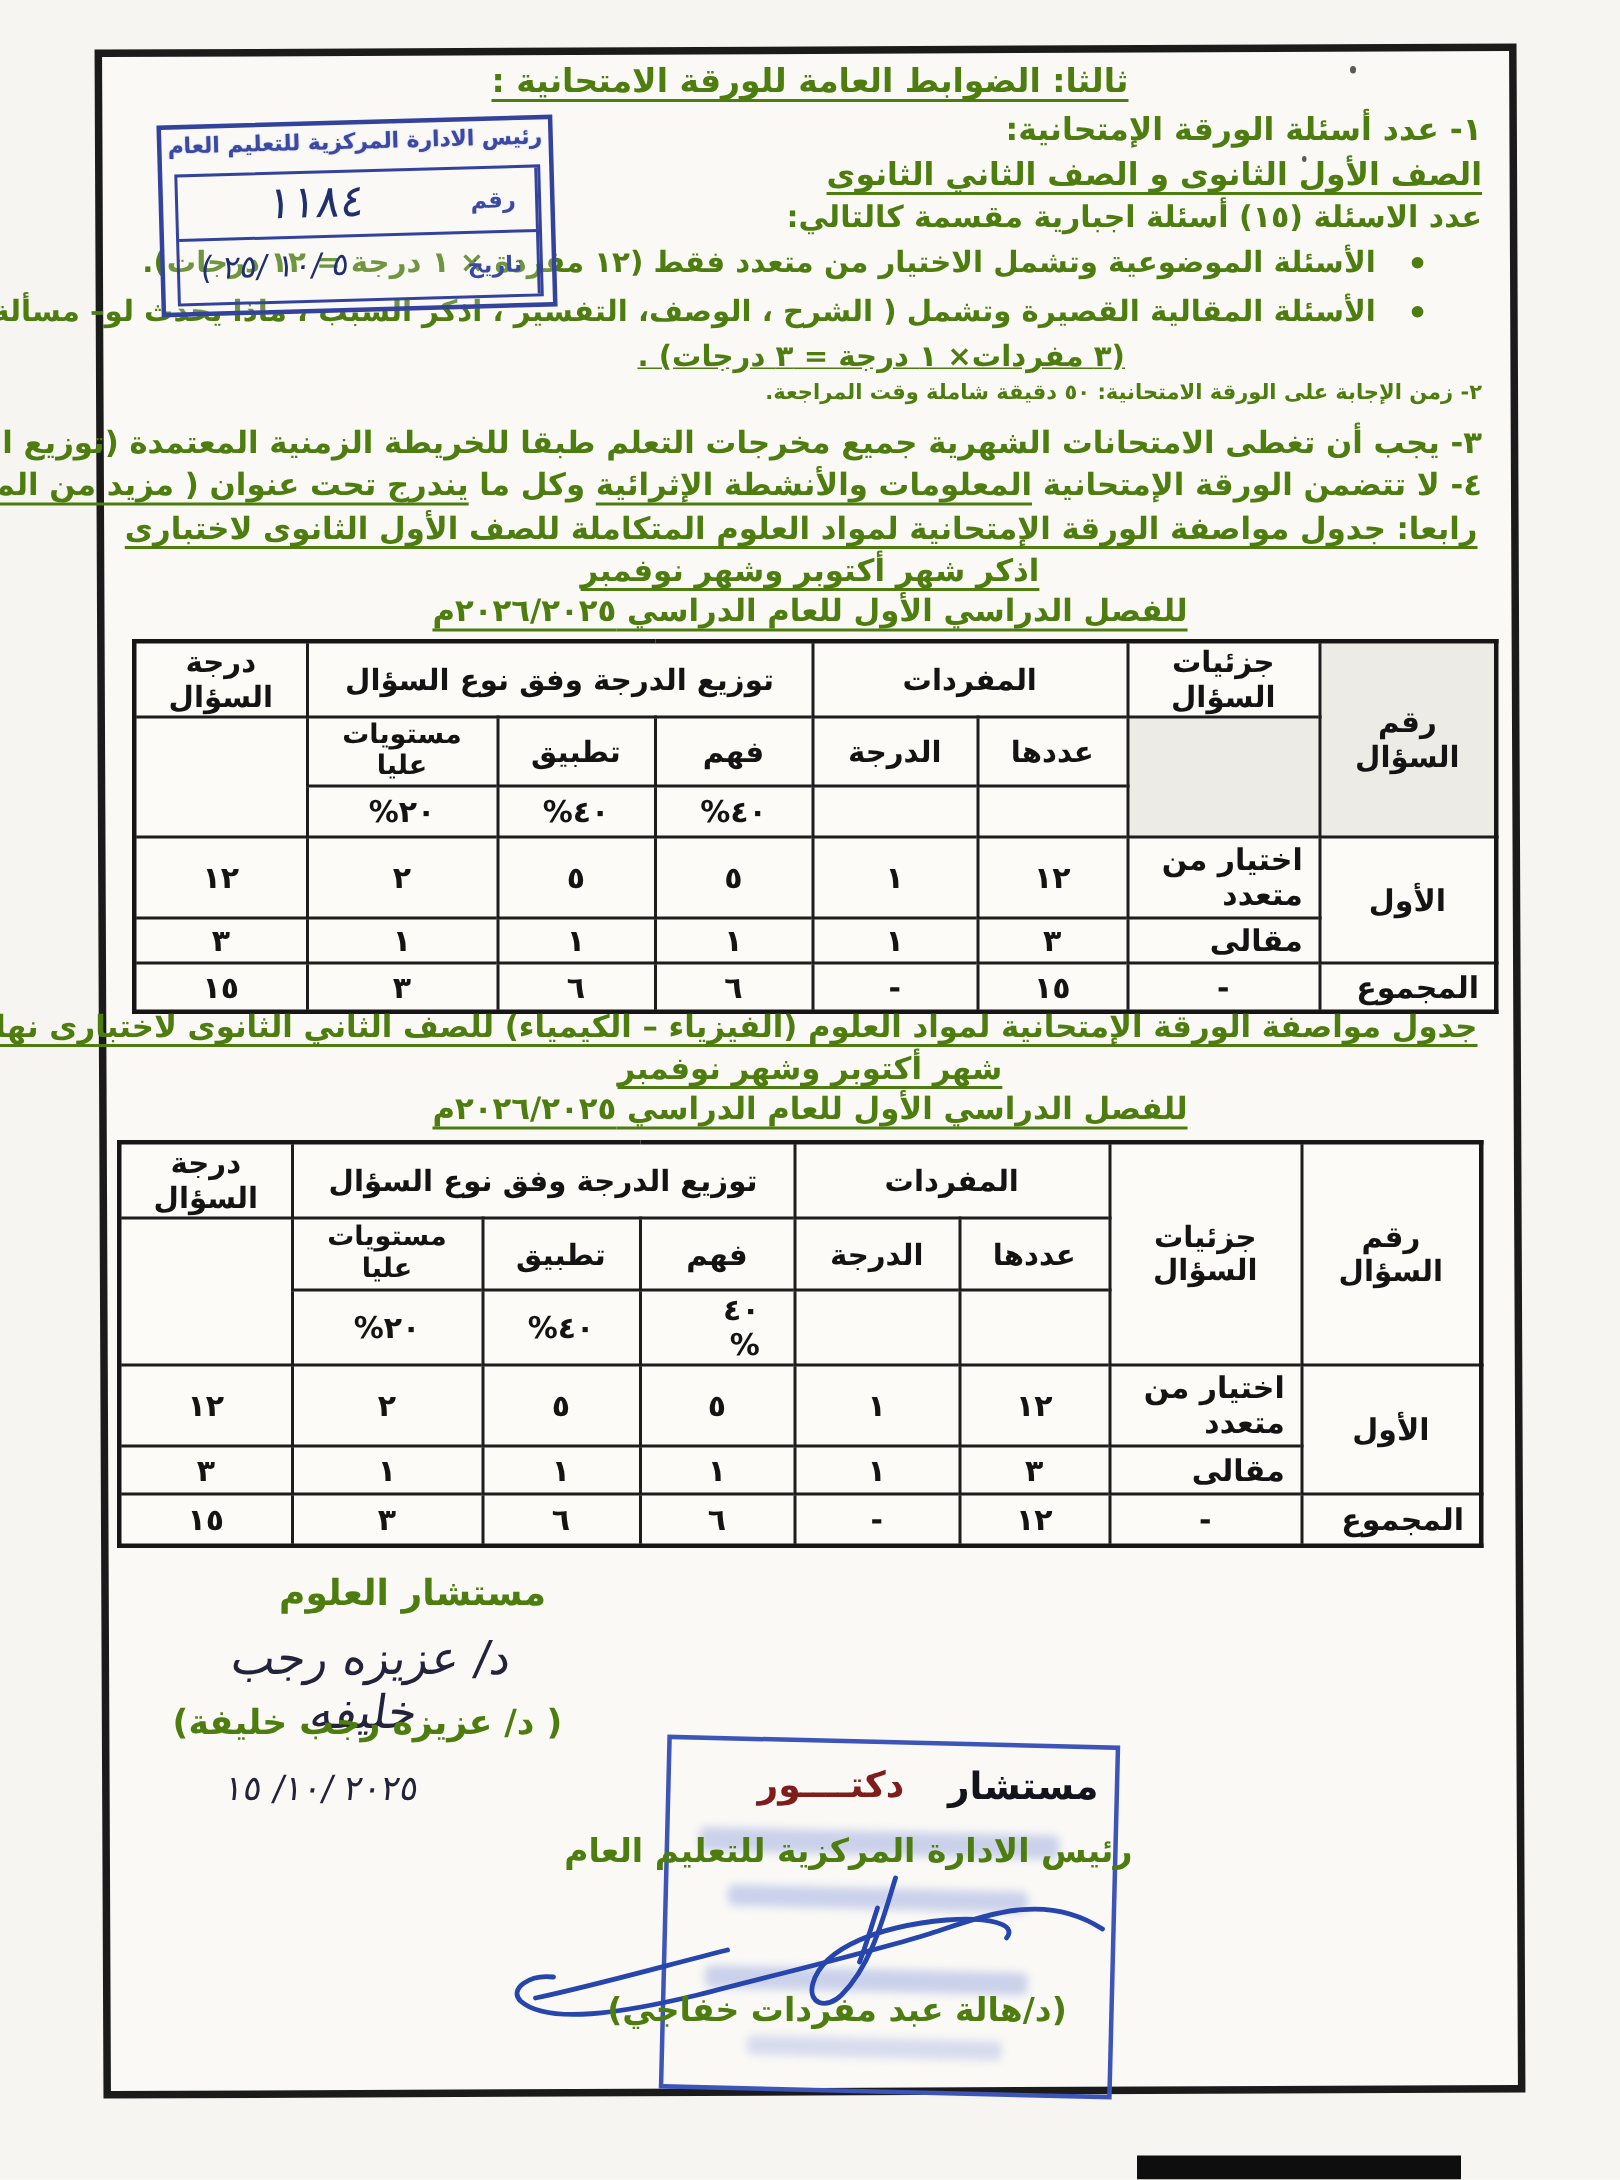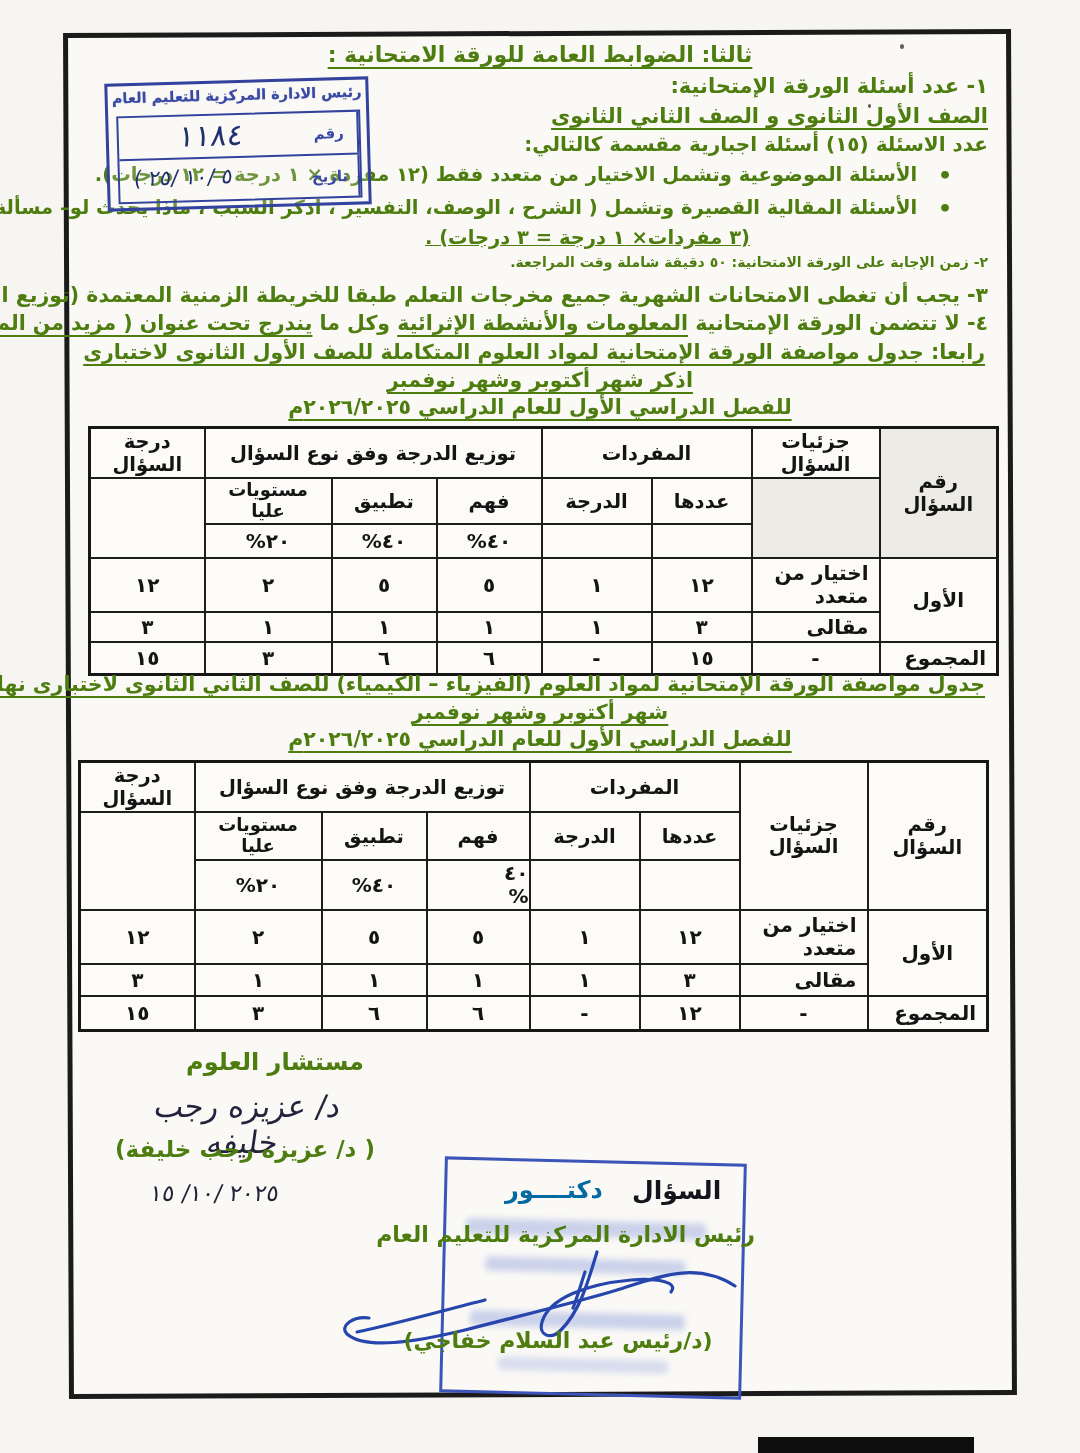--- a/index.html
+++ b/index.html
@@ -229,21 +229,21 @@
     <th>عددها</th>
     <th>الدرجة</th>
     <th>فهم</th>
     <th>تطبيق</th>
     <th class="two-line" style="font-size:18px;">مستويات عليا</th>
     <td rowspan="2"></td>
   </tr>
   <tr style="height:44px;">
     <td></td>
     <td></td>
-    <td class="two-line" style="text-align:right;padding-right:0;">٤٠
+    <td class="two-line" style="text-align:right;padding-right:22px;">٤٠
 %</td>
     <td>٤٠%</td>
     <td>٢٠%</td>
   </tr>
   <tr style="height:54px;">
     <td rowspan="2">الأول</td>
     <td class="cell-right two-line">اختيار من متعدد</td>
     <td>١٢</td>
     <td>١</td>
     <td>٥</td>
@@ -299,29 +299,29 @@
 
 <div class="abs ltr hw hw-black" style="left:150px;top:1180px;font-size:23px;letter-spacing:3px;">٢٠٢٥   /١٠/ ١٥</div>
 
 <div class="stamp-bottom">
   <div class="smudge" style="left:20px;top:58px;width:240px;height:16px;"></div>
   <div class="smudge" style="left:40px;top:96px;width:200px;height:14px;"></div>
   <div class="smudge" style="left:26px;top:150px;width:215px;height:15px;"></div>
   <div class="smudge" style="left:55px;top:196px;width:170px;height:13px;opacity:.22;"></div>
 </div>
 
-<span class="abs b" style="left:505px;top:1176px;font-size:24px;color:#0369a1;">دكتــــور</span>
-<span class="abs b rtl" style="left:632px;top:1176px;font-size:25px;color:#14141c;">السؤال</span>
+<span class="abs b" style="left:505px;top:1176px;font-size:24px;color:#7f1d1d;">دكتــــور</span>
+<span class="abs b rtl" style="left:632px;top:1176px;font-size:25px;color:#14141c;">مستشار</span>
 
 <div class="line b" style="left:405px;top:1222px;width:350px;text-align:center;font-size:22px;">رئيس الادارة المركزية للتعليم العام</div>
 
 <svg class="sig" style="left:335px;top:1238px;" width="420" height="115" viewBox="0 0 420 115">
   <g stroke="#2746ad" stroke-width="3.2" fill="none" stroke-linecap="round">
     <path d="M 400 48 C 360 22, 320 40, 282 52 C 250 62, 200 74, 130 92 C 80 104, 30 112, 12 96 C 4 88, 18 78, 34 80"></path>
     <path d="M 262 14 C 254 40, 246 72, 226 92 C 216 102, 203 98, 207 84 C 214 60, 252 46, 296 42 C 322 40, 344 44, 336 54"></path>
     <path d="M 150 62 C 110 72, 60 86, 22 94"></path>
     <path d="M 250 34 C 246 46, 242 60, 238 70"></path>
   </g>
 </svg>
 
-<div class="line b" style="left:378px;top:1328px;width:360px;text-align:center;font-size:22px;">(د/رئيس عبد السلام خفاجي)</div>
+<div class="line b" style="left:378px;top:1328px;width:360px;text-align:center;font-size:22px;">(د/هالة عبد مفردات خفاجي)</div>
 
 <div class="redaction" style="left:758px;top:1437px;width:216px;height:16px;"></div>
 
 </body></html>

